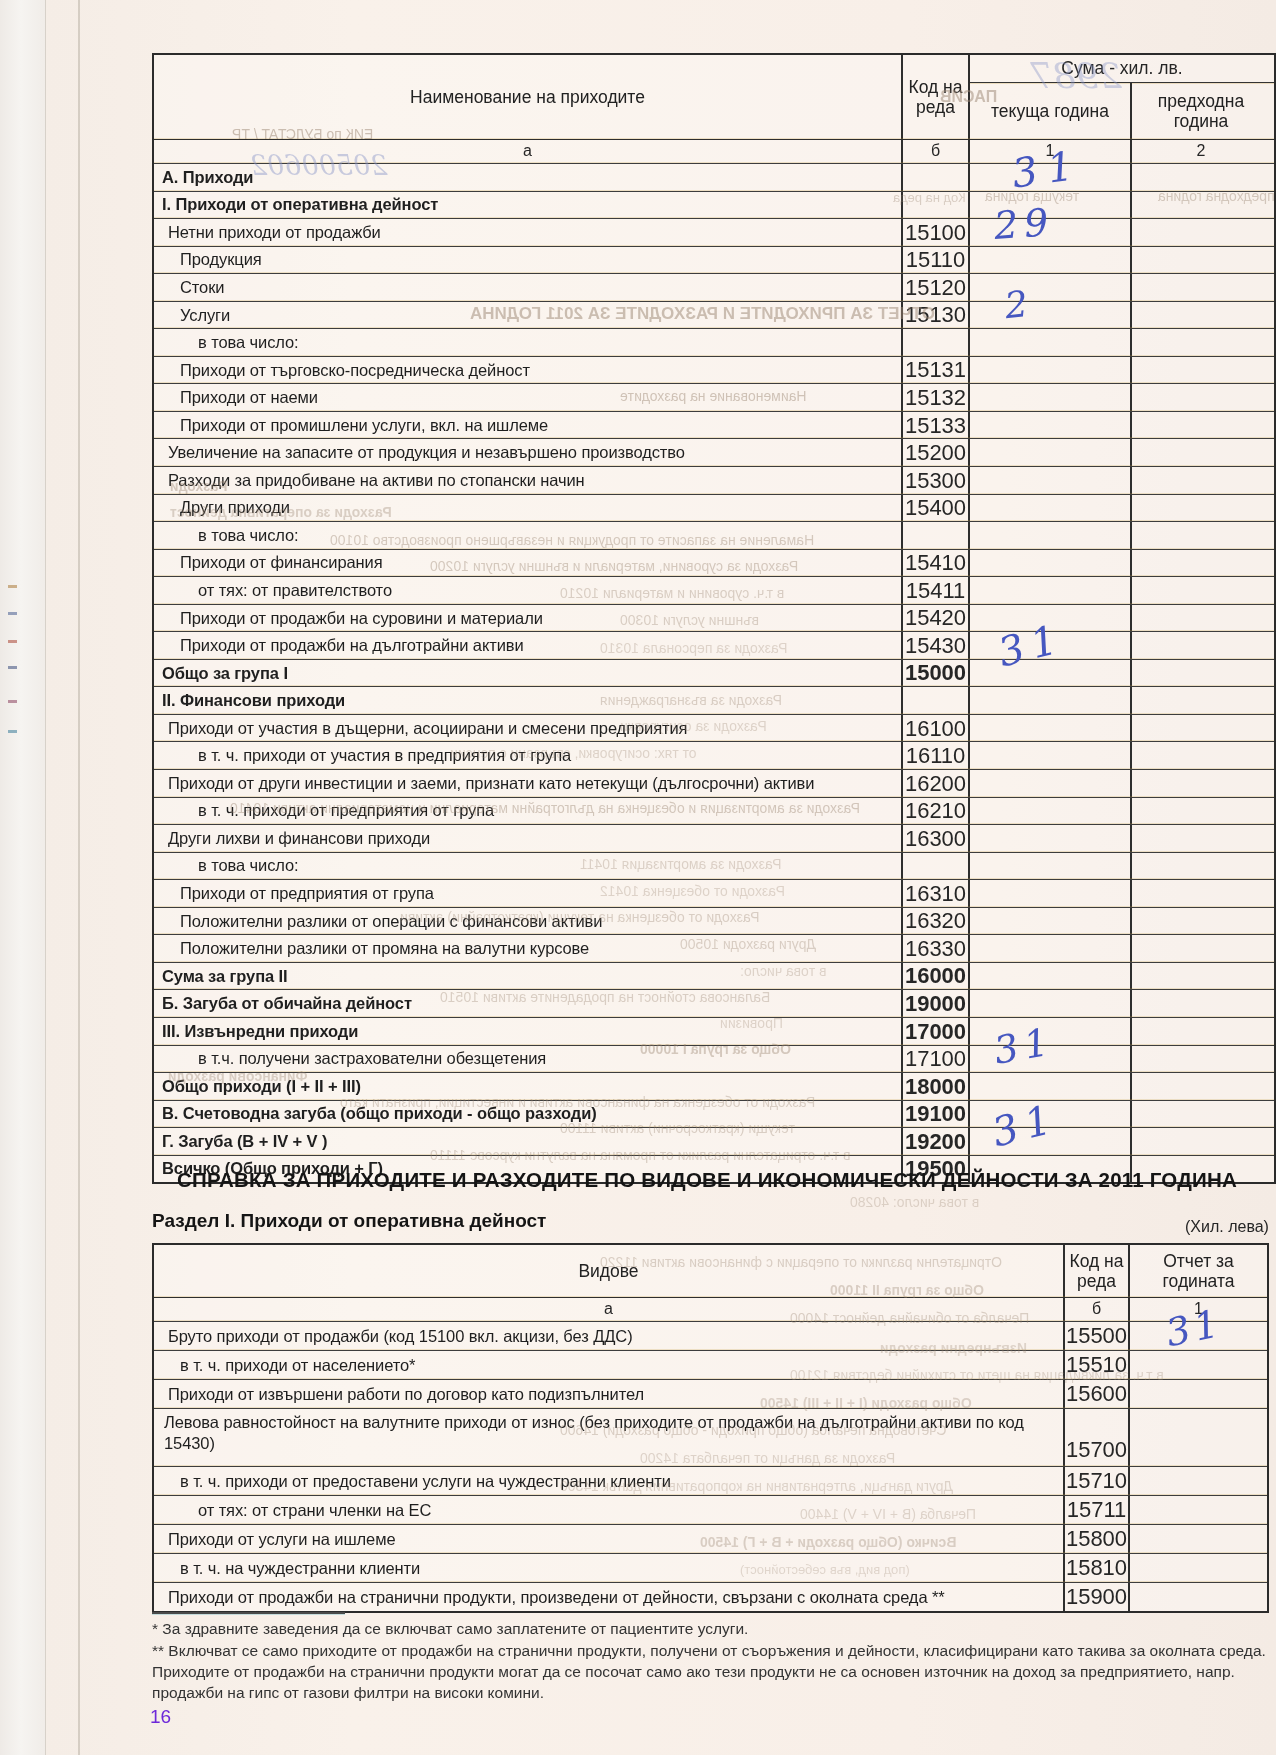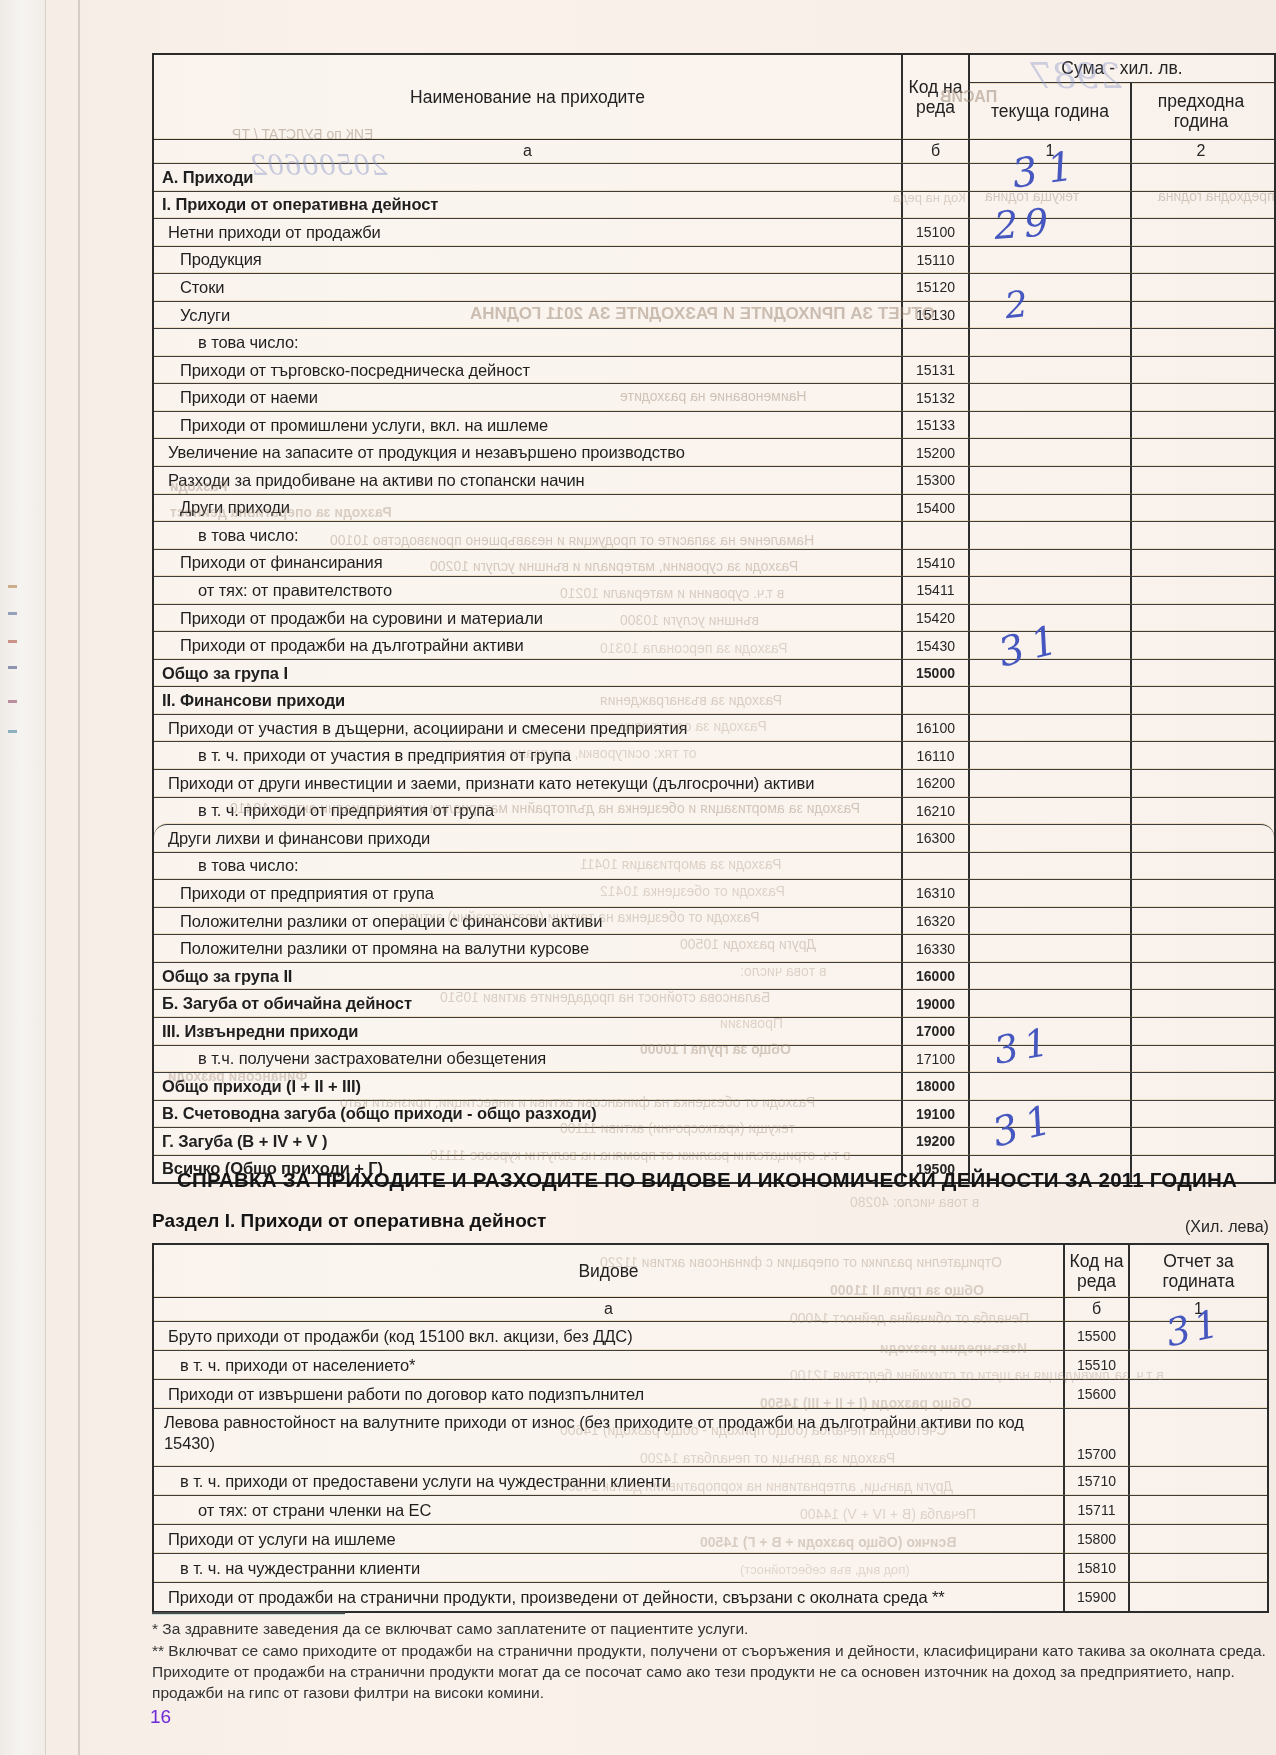--- a/index.html
+++ b/index.html
@@ -31,21 +31,21 @@
   .sumtitle{height:27px;display:flex;align-items:center;justify-content:center;
     border-bottom:1.6px solid #333;font-size:17.5px;box-shadow:0 1px 0 rgba(190,150,50,.25);}
   .sumcols{flex:1;display:grid;grid-template-columns:162px 138px;}
   .sumcols .cell{border-right:2px solid #2e2e2e;}
   .sumcols .cell:last-child{border-right:none;}
   .subrow .cell{font-size:16px;}
   .row{display:grid;position:relative;border-top:1.4px solid #3d3d3d;
     box-shadow:0 -1px 0 rgba(190,150,50,.22);}
   .row .lab{display:flex;align-items:center;justify-content:flex-start;text-align:left;
     font-size:16.5px;letter-spacing:-.1px;color:#1f1f1f;}
-  .row .code{font-size:14px;}
+  .row .code{font-size:22px;}
   .bold .lab,.bold .code{font-weight:700;}
   .t1 .row{grid-template-columns:749px 67px 162px 138px;height:26.55px;}
   .t1 .subrow,.t2 .subrow{border-top:1.8px solid #2e2e2e;}
   .t2 .row{grid-template-columns:911px 65px 137px;height:28px;}
   .t2 .row.tall{height:57px;}
   .t2 .row.tall .lab{align-items:flex-start;padding-top:3px;line-height:1.25;}
   .t2 .row.tall .code{align-items:flex-end;padding-bottom:4px;display:flex;}
 
   
   .abs{position:absolute;}
@@ -280,21 +280,21 @@
         <div class="cell code">16200</div>
         <div class="cell"></div>
         <div class="cell"></div>
       </div>
       <div class="row" style="grid-template-columns: 749px 67px 162px 138px;">
         <div class="cell lab" style="padding-left:44px">в т. ч. приходи от предприятия от група</div>
         <div class="cell code">16210</div>
         <div class="cell"></div>
         <div class="cell"></div>
       </div>
-      <div class="row" style="grid-template-columns: 749px 67px 162px 138px; border-radius: 13px;">
+      <div class="row" style="grid-template-columns: 749px 67px 162px 138px;">
         <div class="cell lab" style="padding-left:14px">Други лихви и финансови приходи</div>
         <div class="cell code">16300</div>
         <div class="cell"></div>
         <div class="cell"></div>
       </div>
       <div class="row" style="grid-template-columns: 749px 67px 162px 138px;">
         <div class="cell lab" style="padding-left:44px">в това число:</div>
         <div class="cell code"></div>
         <div class="cell"></div>
         <div class="cell"></div>
@@ -311,21 +311,21 @@
         <div class="cell"></div>
         <div class="cell"></div>
       </div>
       <div class="row" style="grid-template-columns: 749px 67px 162px 138px;">
         <div class="cell lab" style="padding-left:26px">Положителни разлики от  промяна на валутни курсове</div>
         <div class="cell code">16330</div>
         <div class="cell"></div>
         <div class="cell"></div>
       </div>
       <div class="row bold" style="grid-template-columns: 749px 67px 162px 138px;">
-        <div class="cell lab" style="padding-left:8px">Общо за група II</div>
+        <div class="cell lab" style="padding-left:8px">Сума за група II</div>
         <div class="cell code">16000</div>
         <div class="cell"></div>
         <div class="cell"></div>
       </div>
       <div class="row bold" style="grid-template-columns: 749px 67px 162px 138px;">
         <div class="cell lab" style="padding-left:8px">Б. Загуба от обичайна дейност</div>
         <div class="cell code">19000</div>
         <div class="cell"></div>
         <div class="cell"></div>
       </div>

